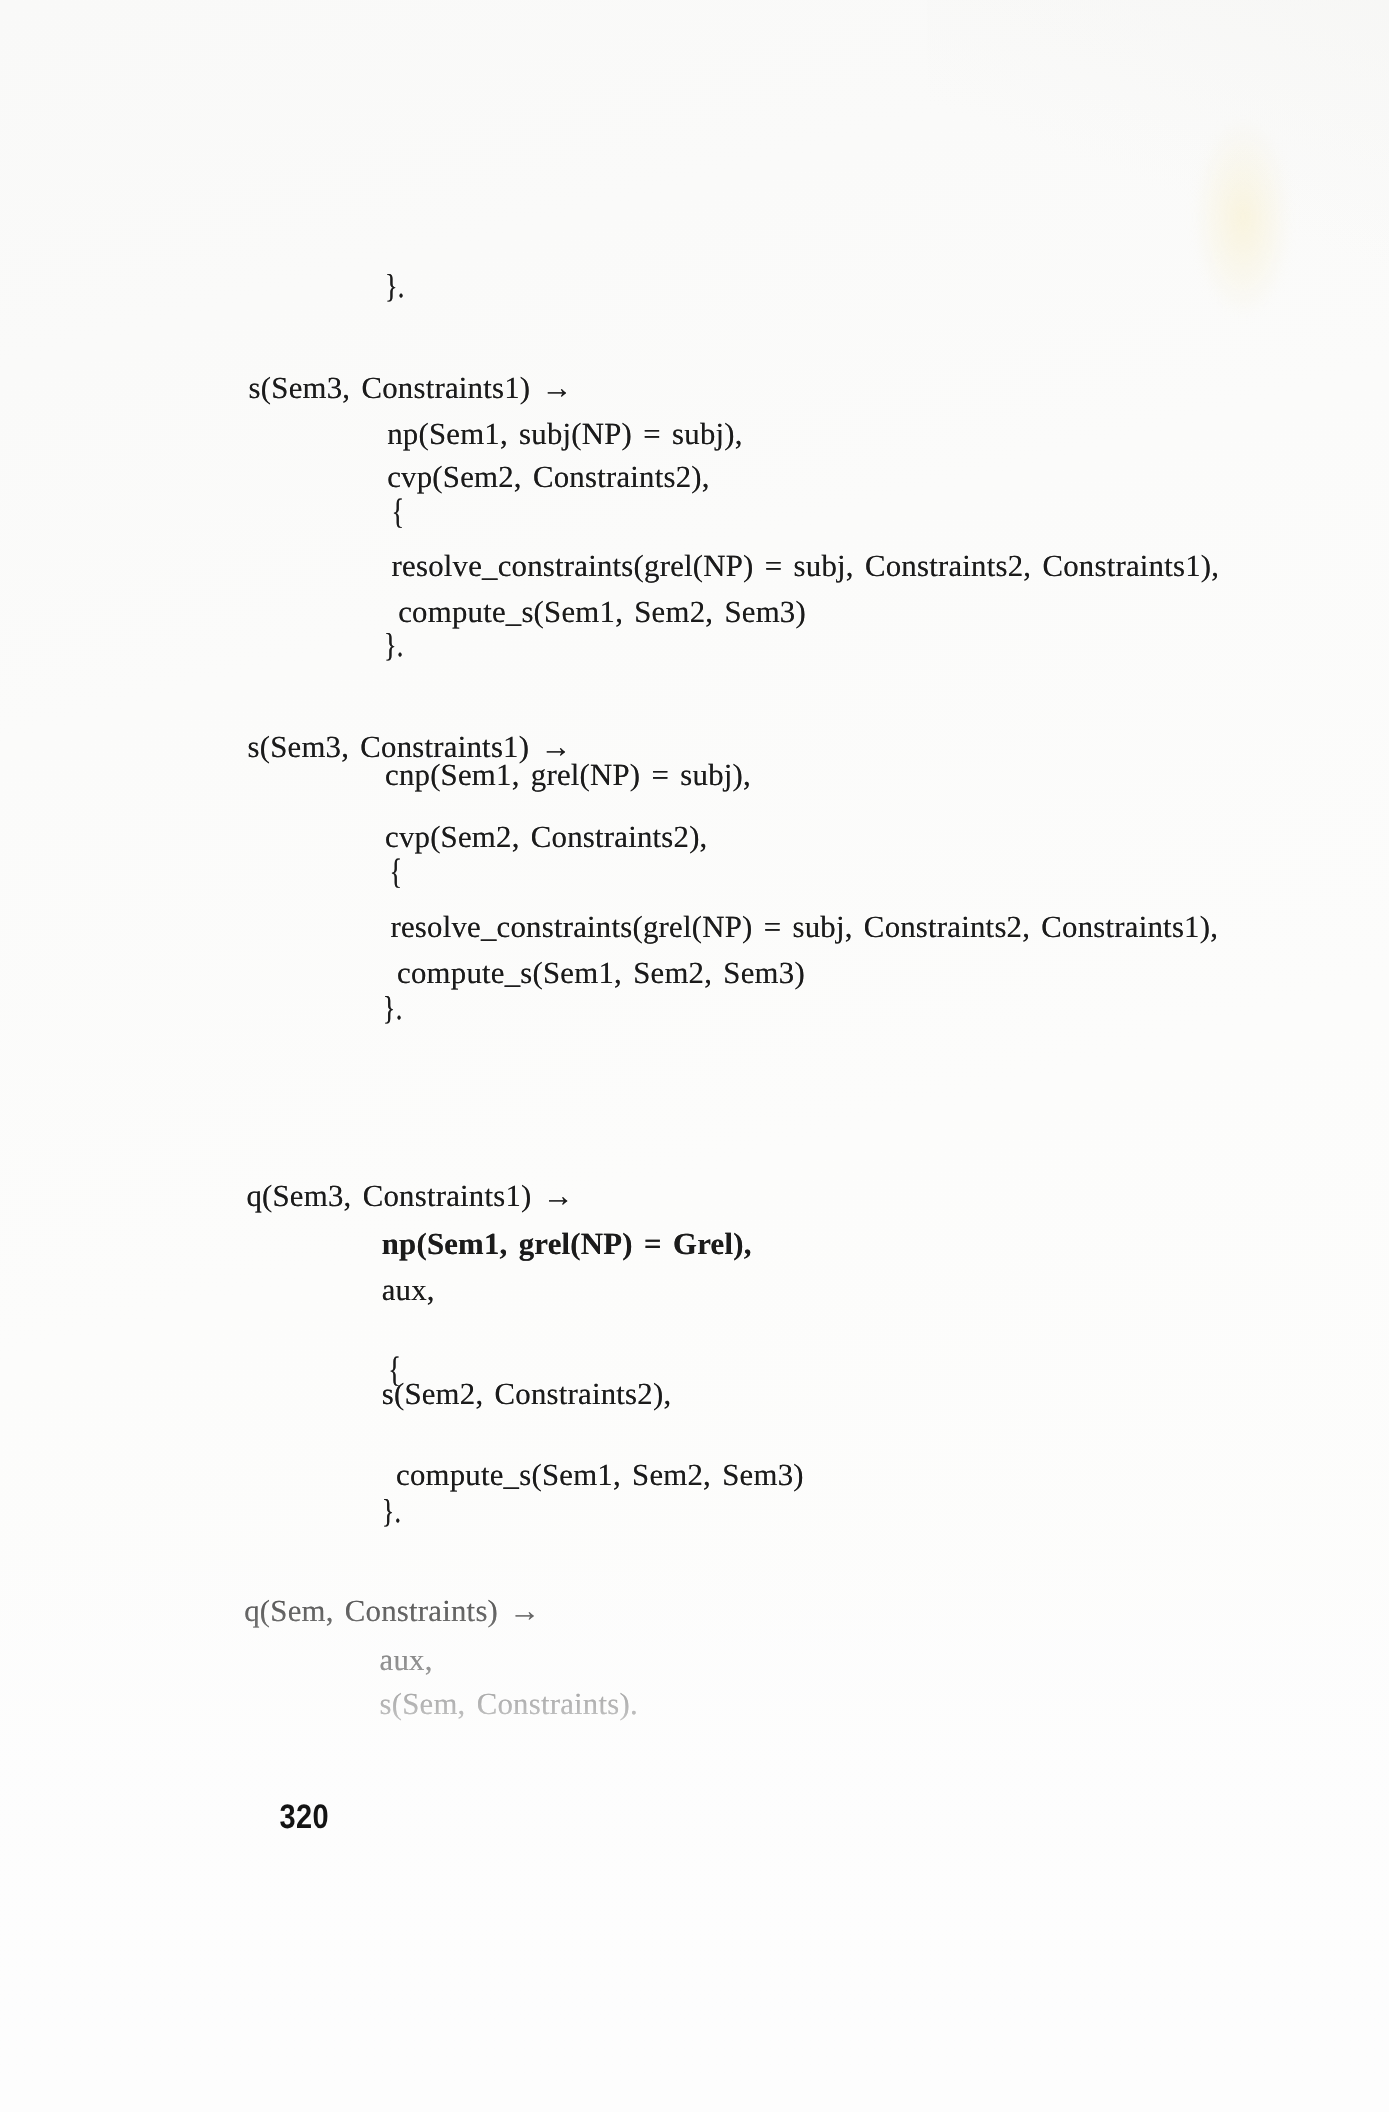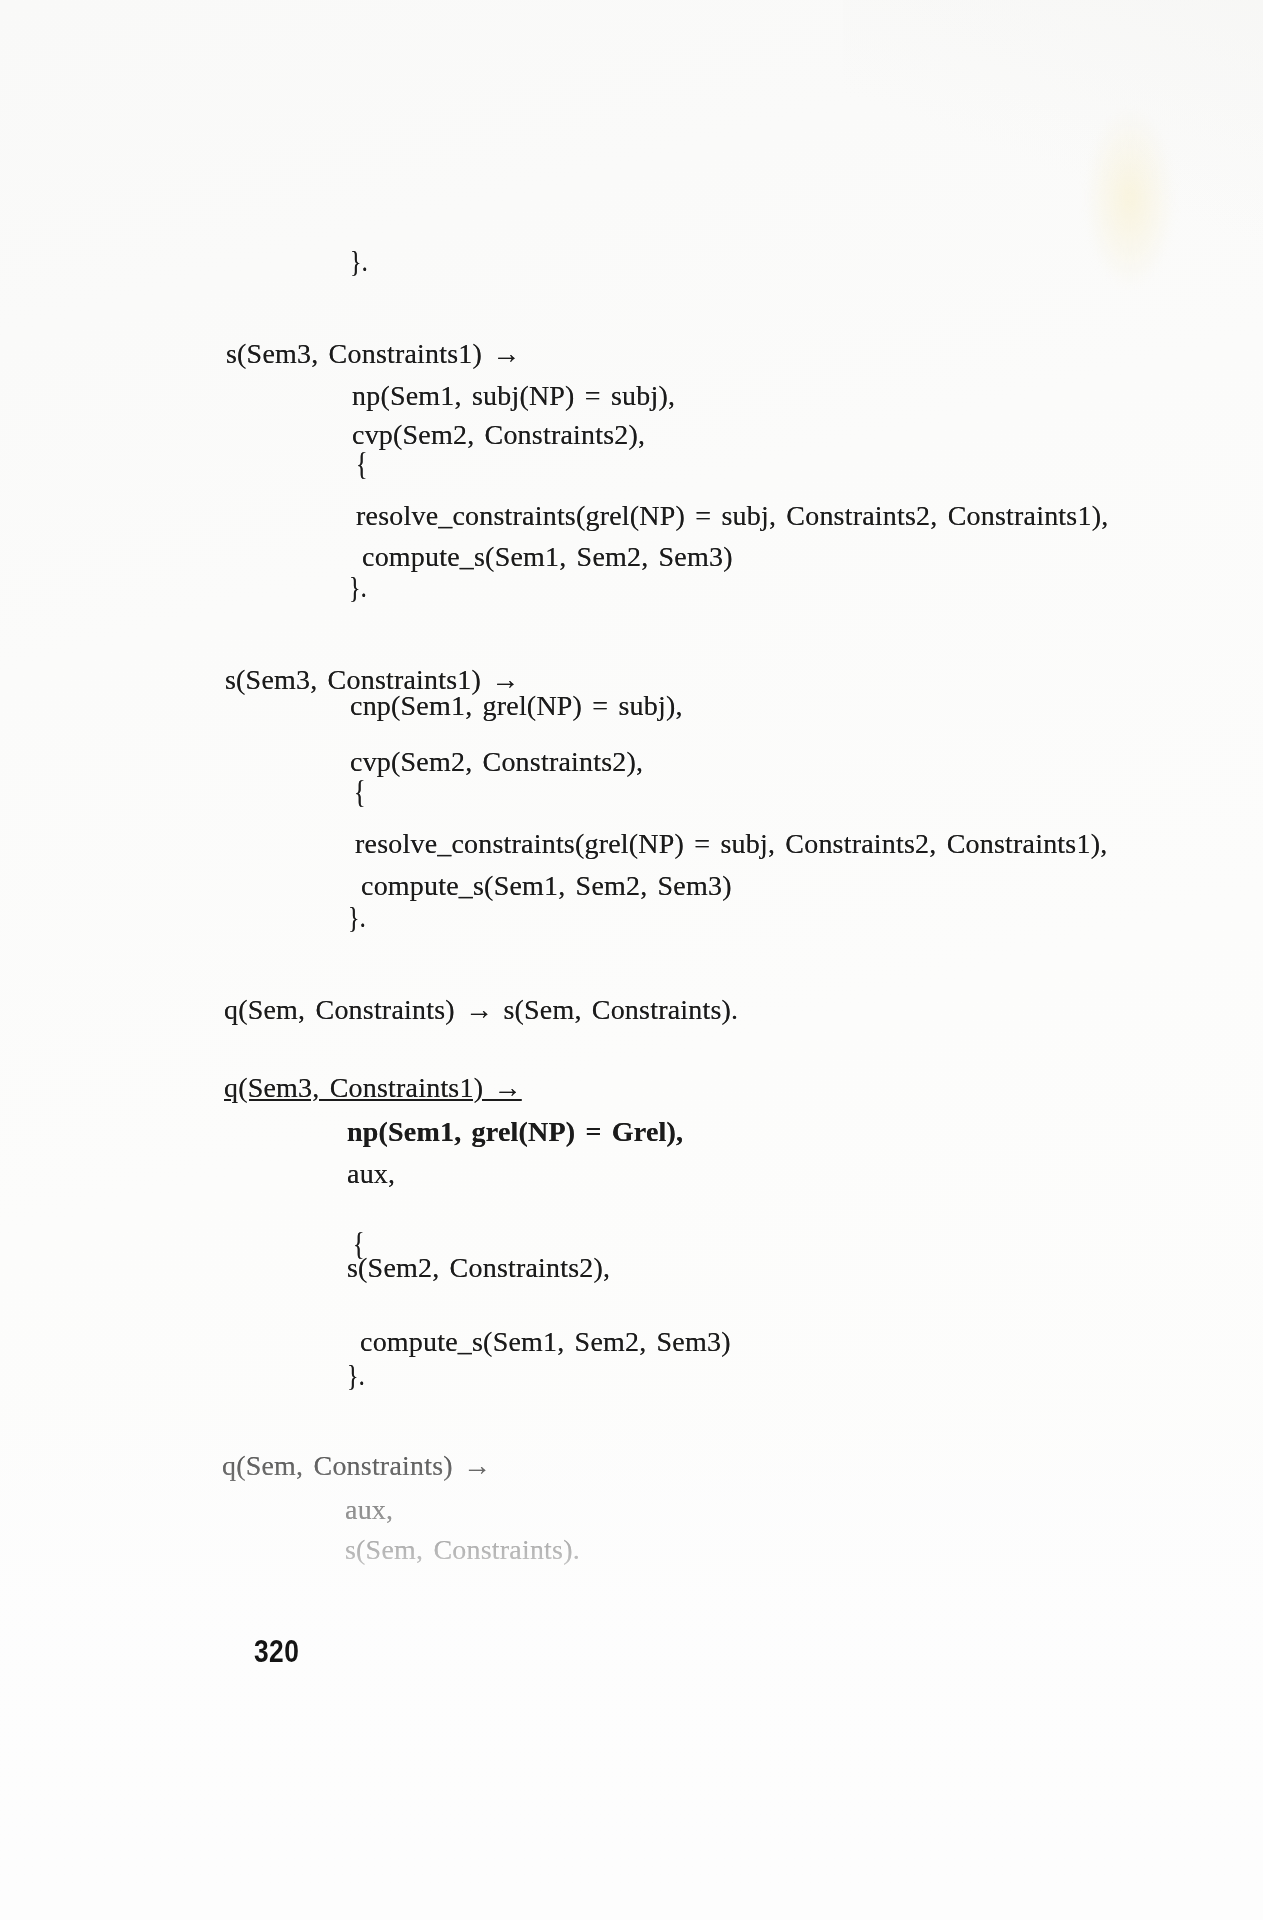--- a/index.html
+++ b/index.html
@@ -91,23 +91,22 @@
   <div class="line close-brace" style="left:349px; top:572px;">}.</div>
 
   <div class="line" style="left:225px; top:664px;">s(Sem3, Constraints1) →</div>
   <div class="line" style="left:350px; top:690px;">cnp(Sem1, grel(NP) = subj),</div>
   <div class="line" style="left:350px; top:746px;">cvp(Sem2, Constraints2),</div>
   <div class="line brace" style="left:354px; top:776px;">{</div>
   <div class="line" style="left:355px; top:828px;">resolve_constraints(grel(NP) = subj, Constraints2, Constraints1),</div>
   <div class="line" style="left:361px; top:870px;">compute_s(Sem1, Sem2, Sem3)</div>
   <div class="line close-brace" style="left:348px; top:902px;">}.</div>
 
-  <div class="line" style="left:224px; top:994px;">q(Sem, Constraints) → s(Sem, Constraints).</div>
 
-  <div class="line" style="left:224px; top:1072px;text-decoration:underline;">q(Sem3, Constraints1) →</div>
+  <div class="line" style="left:224px; top:1072px;">q(Sem3, Constraints1) →</div>
   <div class="line" style="left:347px; top:1116px;font-weight:bold;">np(Sem1, grel(NP) = Grel),</div>
   <div class="line" style="left:347px; top:1158px;">aux,</div>
   <div class="line" style="left:347px; top:1252px;">s(Sem2, Constraints2),</div>
   <div class="line brace" style="left:353px; top:1228px;">{</div>
   <div class="line" style="left:360px; top:1326px;">compute_s(Sem1, Sem2, Sem3)</div>
   <div class="line close-brace" style="left:347px; top:1360px;">}.</div>
 
   <div class="line" style="left:222px; top:1450px;">q(Sem, Constraints) →</div>
   <div class="line" style="left:345px; top:1494px;">aux,</div>
   <div class="line" style="left:345px; top:1534px;">s(Sem, Constraints).</div>

